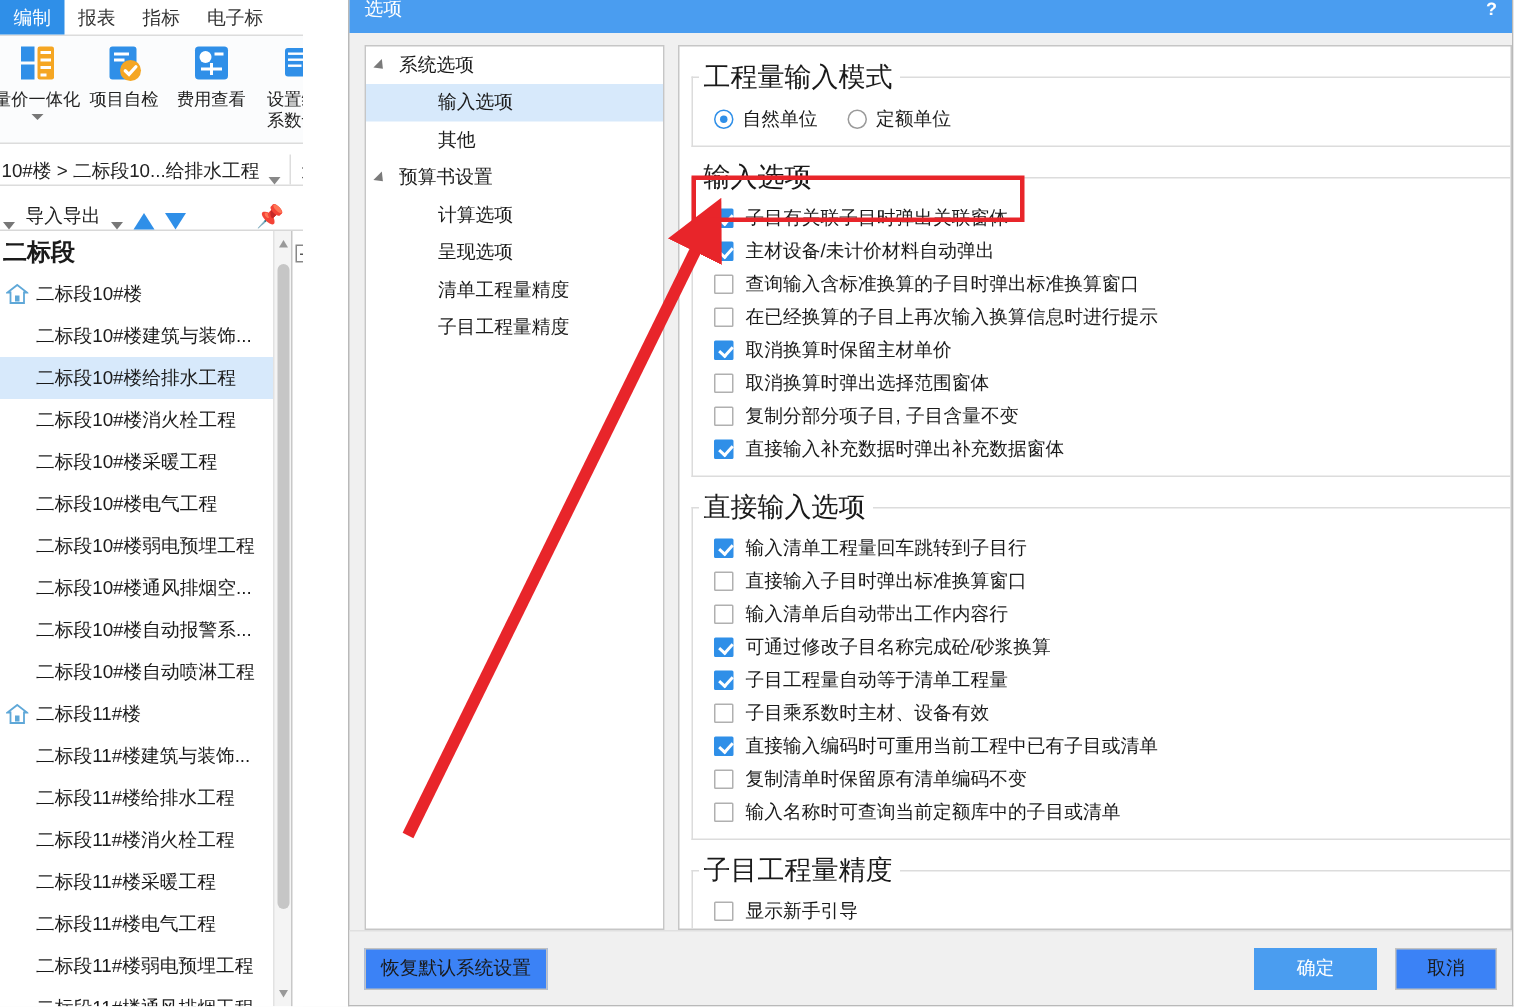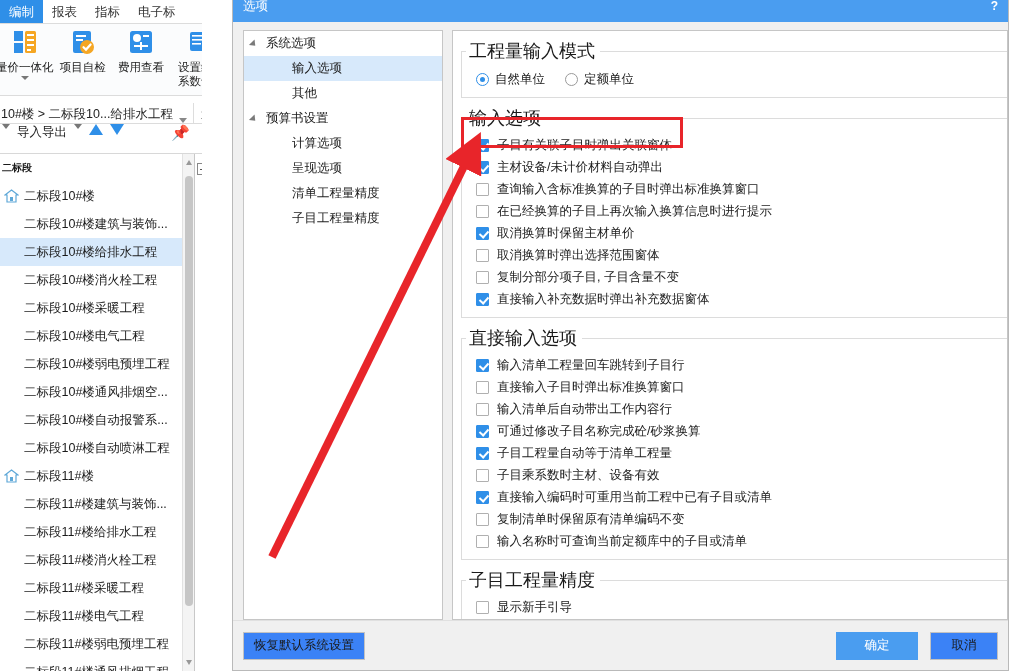--- a/index.html
+++ b/index.html
@@ -60,21 +60,21 @@
     width: 0; height: 0; border-left: 4px solid transparent;
     border-right: 4px solid transparent; border-top: 5px solid #888;
     margin: 0 6px;
   }
   .crumb-div { width: 1px; height: 20px; background: #ddd; margin-right: 6px; }
 
   
   .tool-row {
     position: absolute; left: 0; top: 124px; height: 30px; width: 232px;
     background: #ffffff; border-bottom: 1px solid #d8d8d8;
-    display: flex; align-items: flex-start; gap: 7px; padding-left: 2px;
+    display: flex; align-items: flex-end; gap: 7px; padding-left: 2px;
   }
   .mini-caret {
     width: 0; height: 0; border-left: 4px solid transparent;
     border-right: 4px solid transparent; border-top: 5px solid #777;
   }
   .tool-label { font-size: 12.5px; color: #222; white-space: nowrap; }
   .arrow-up, .arrow-down {
     width: 0; height: 0; border-left: 7px solid transparent;
     border-right: 7px solid transparent;
   }
@@ -82,21 +82,21 @@
   .arrow-down { border-top: 11px solid #2f8fe8; }
   .pin-icon { color: #2f8fe8; font-size: 15px; margin-left: 40px; }
 
   
   .tree-panel {
     position: absolute; left: 0; top: 154px; width: 195px; height: 517px;
     background: #ffffff; border-right: 1px solid #c8c8c8; overflow: hidden;
   }
   .tree-head {
     height: 28px; display: flex; align-items: center; padding-left: 2px;
-    font-size: 10px; font-weight: bold; color: #1a1a1a;
+    font-size: 16px; font-weight: bold; color: #1a1a1a;
   }
   .tree-item {
     height: 28px; display: flex; align-items: center; font-size: 12.5px;
     color: #1a1a1a; white-space: nowrap; padding-left: 4px;
   }
   .tree-item.sel { background: #d7e9fb; }
   .tree-item .home-ico {
     width: 15px; height: 14px; margin-right: 5px; flex: 0 0 auto; position: relative;
   }
   .tree-item .indent { width: 20px; flex: 0 0 auto; }

